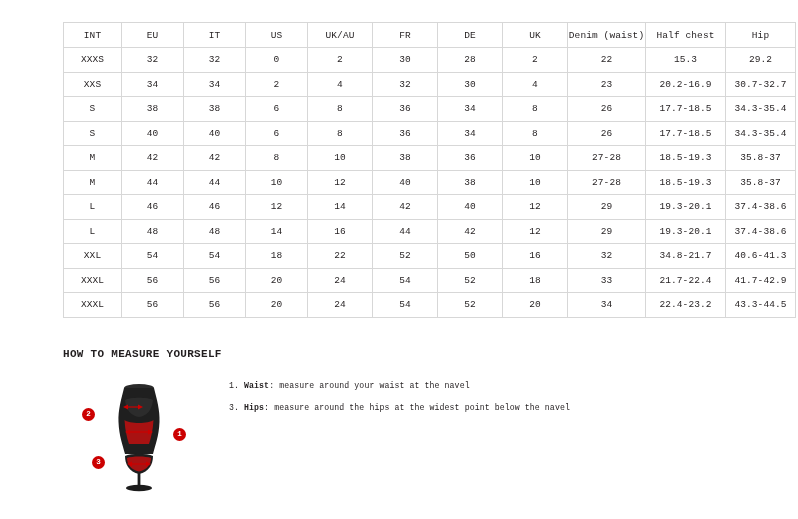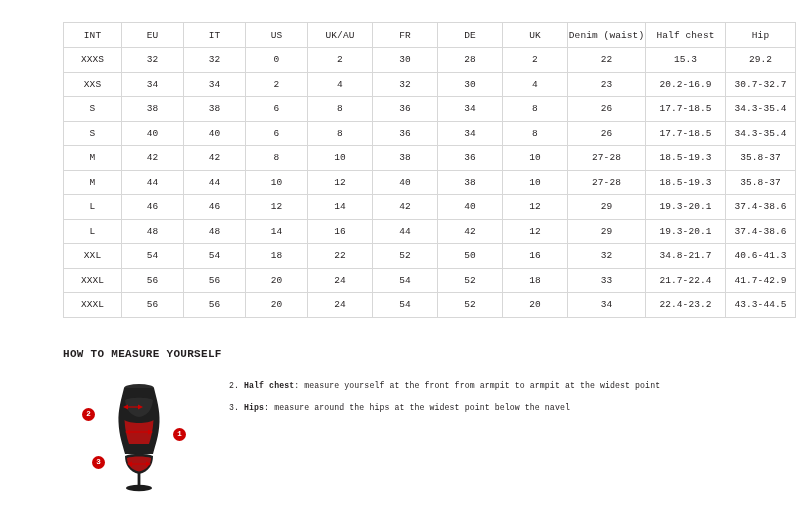--- a/index.html
+++ b/index.html
@@ -352,19 +352,19 @@
           <polygon points="16,84 21,81.6 21,86.4" fill="#cc0000"></polygon>
           <polygon points="40,84 35,81.6 35,86.4" fill="#cc0000"></polygon>
         </svg>
 
         <div class="bullet b1">1</div>
         <div class="bullet b2">2</div>
         <div class="bullet b3">3</div>
       </div>
 
       <div class="notes" id="notes-list">
-          <div class="note"><span>2. </span><b>Half chest</b><span>: measure yourself at the front from armpit to armpit at the widest point</span></div>
+          <div class="note"><span>1. </span><b>Waist</b><span>: measure around your waist at the navel</span></div>
           <div class="note"><span>3. </span><b>Hips</b><span>: measure around the hips at the widest point below the navel</span></div>
         </div>
     </div>
   </div>
 
 </div>
 
 </body></html>

